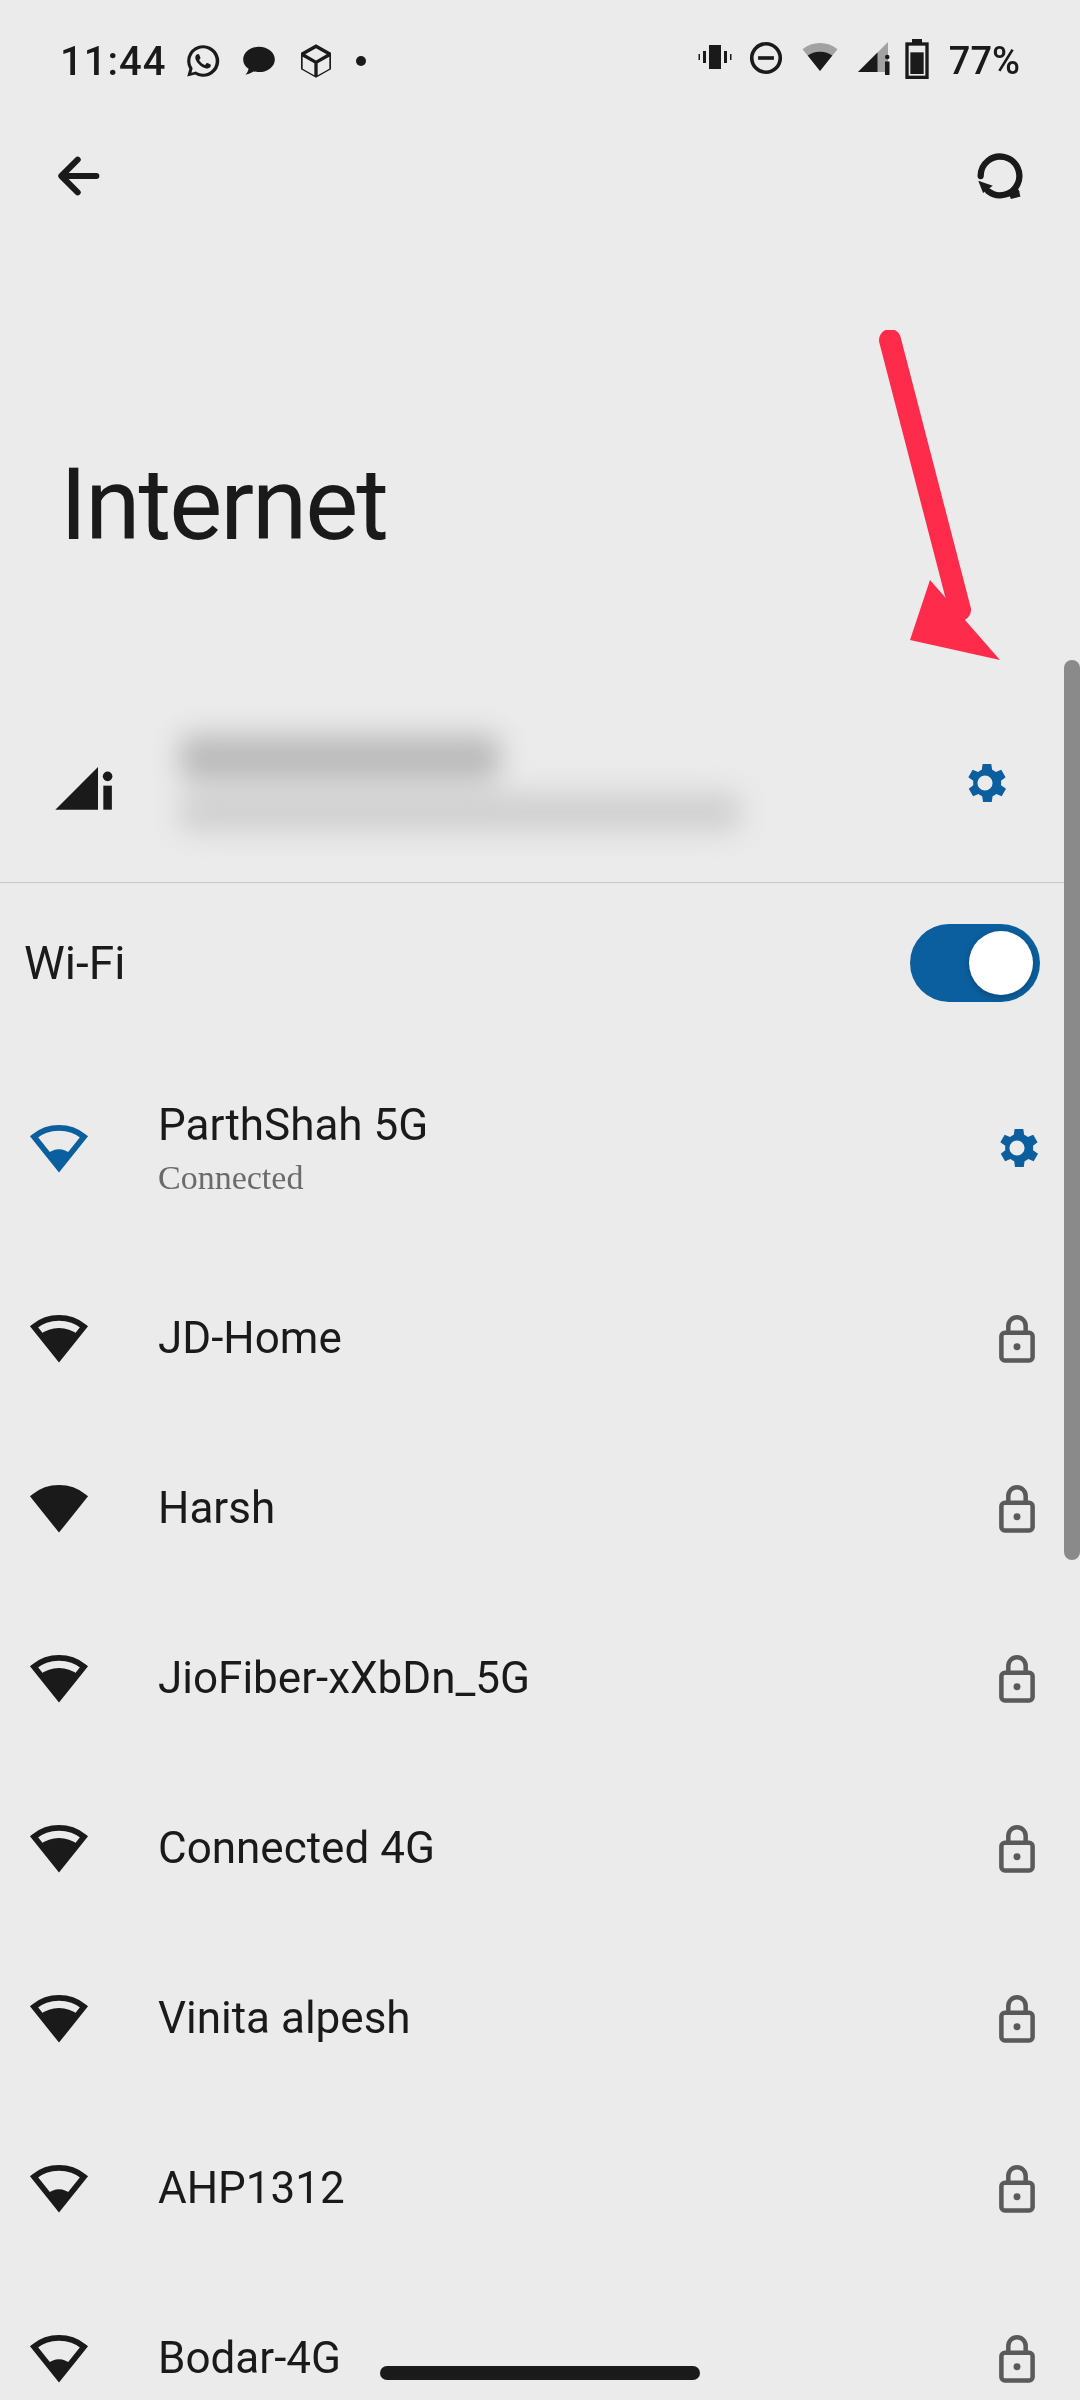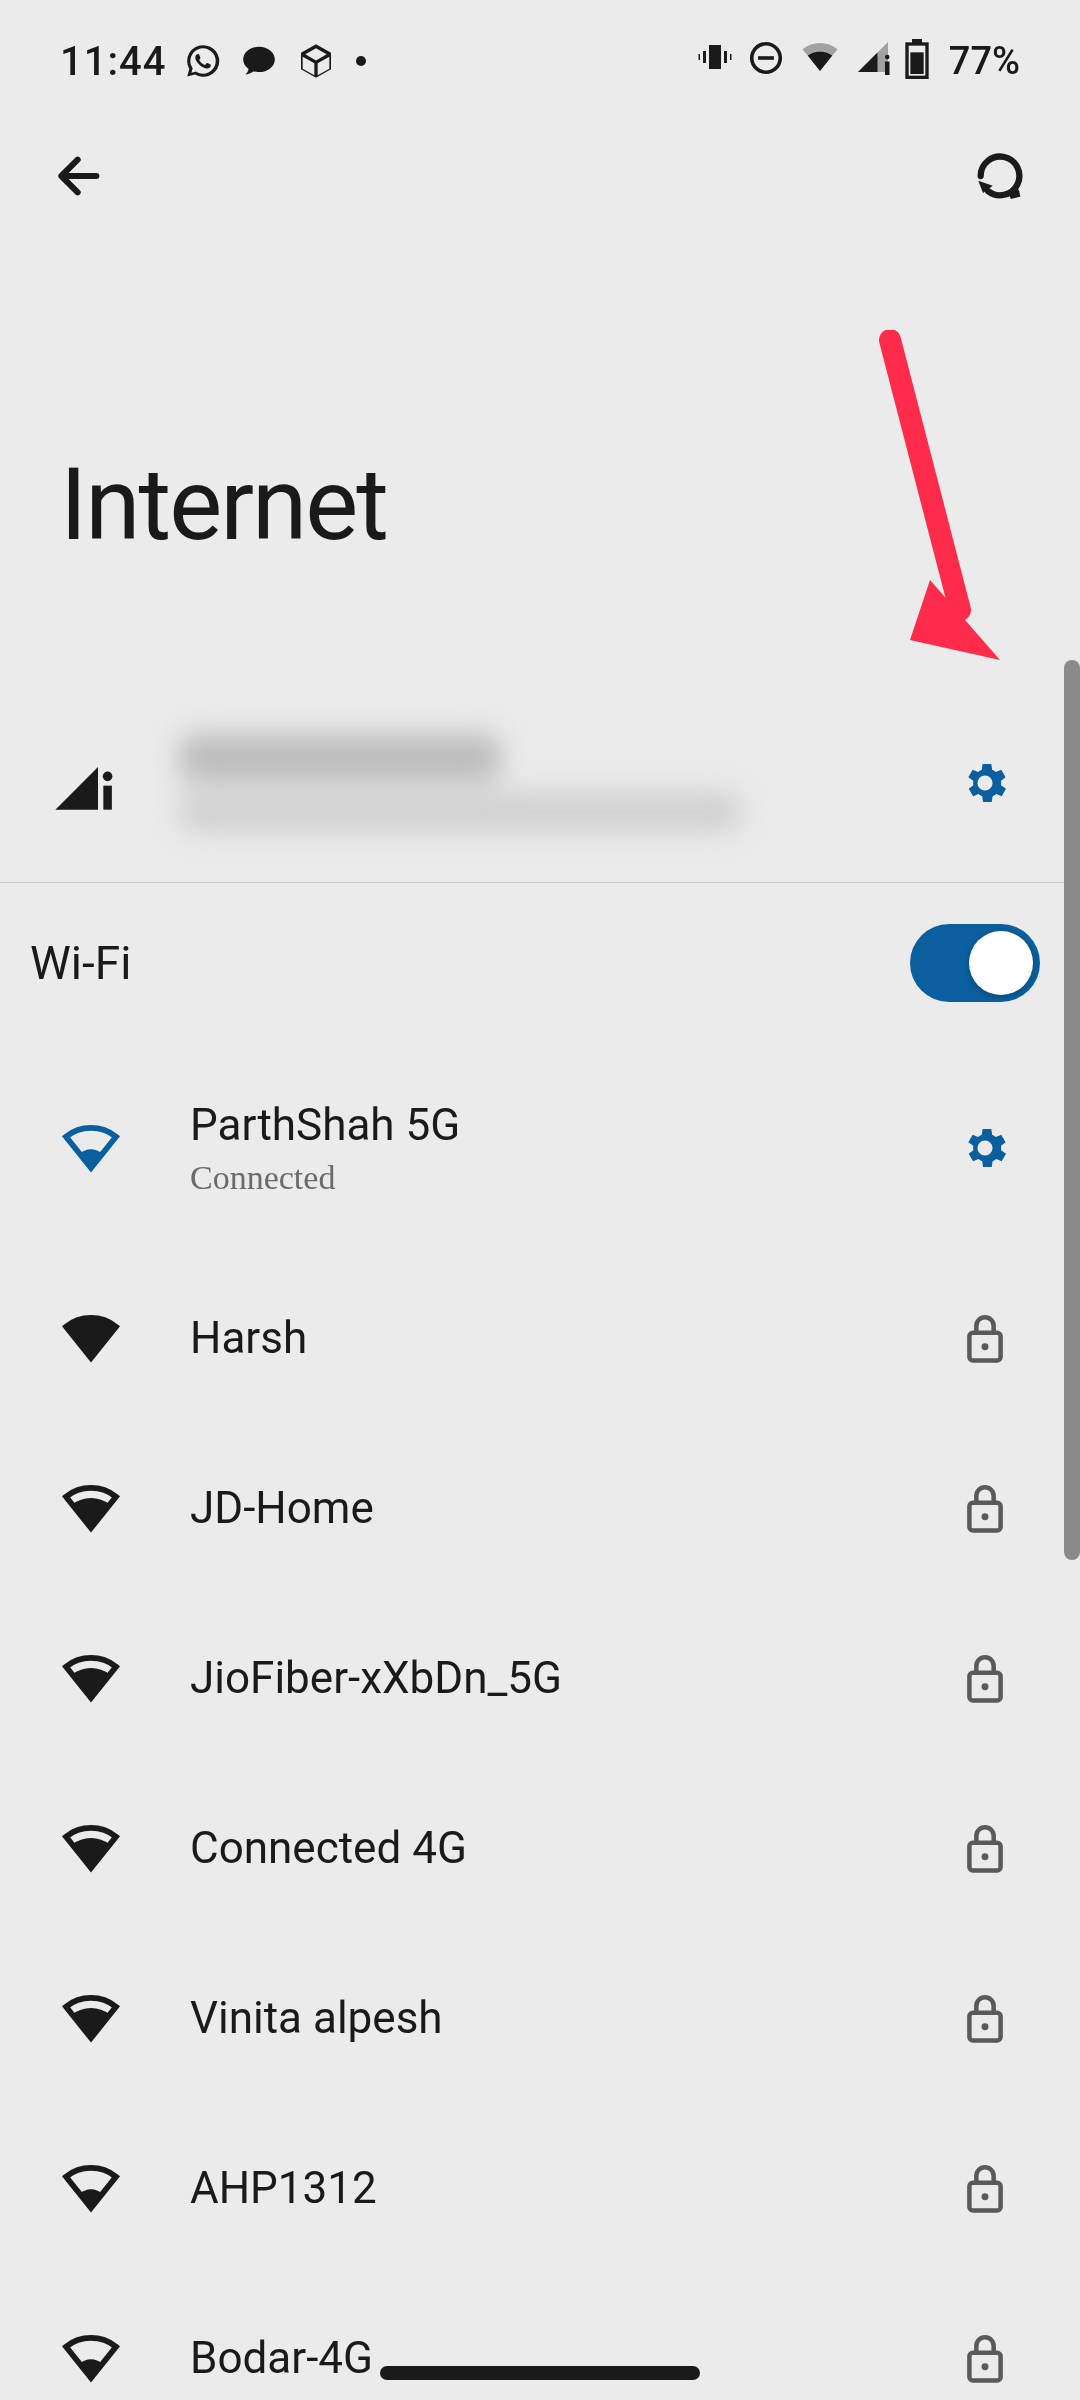--- a/index.html
+++ b/index.html
@@ -12,25 +12,25 @@
     .ic { display:inline-flex; align-items:center; justify-content:center; }
     .appbar { display:flex; justify-content:space-between; align-items:center; padding:40px 40px 0 40px; }
     .back { width:80px; height:80px; display:flex; align-items:center; justify-content:center; }
     .hact { width:80px; height:80px; display:flex; align-items:center; justify-content:center; }
     .title { font-size:100px; font-weight:400; padding:230px 8px 120px 60px; letter-spacing:-2px; }
     .mobile-row { height:200px; border-bottom:1px solid #c8c8c8; display:flex; align-items:center; padding-left:50px; padding-right:60px; }
     .mobile-icon { width:90px; display:flex; align-items:center; }
     .mobile-text { flex:1; display:flex; flex-direction:column; gap:12px; padding-left:40px; filter:blur(14px); }
     .mt1 { width:320px; height:46px; background:#bababa; border-radius:10px; }
     .mt2 { width:560px; height:38px; background:#cfcfcf; border-radius:10px; }
-    .wifi-toggle-row { height:160px; display:flex; align-items:center; justify-content:space-between; padding:0 40px 0 30px; }
+    .wifi-toggle-row { height:160px; display:flex; align-items:center; justify-content:space-between; padding:0 40px 0 24px; }
     .wifi-label { font-size:46px; font-weight:400; }
     .switch { width:130px; height:78px; background:#0b5f9e; border-radius:60px; position:relative; cursor:pointer; }
     .switch-thumb { width:64px; height:64px; background:#fff; border-radius:50%; position:absolute; top:7px; right:7px; box-shadow:0 2px 6px rgba(0,0,0,.25); }
-    .net-row { height:170px; display:flex; align-items:center; padding:0 60px; }
+    .net-row { height:170px; display:flex; align-items:center; padding:0 28px; }
     .net-icon { width:130px; display:flex; }
     .net-text { flex:1; display:flex; flex-direction:column; }
     .net-name { font-size:44px; font-weight:400; }
     .net-sub { font-size:34px; color:#6b6b6b; margin-top:8px;font-family:Liberation Serif, serif; }
     .net-right { width:70px; display:flex; justify-content:center; }
     .connected .net-row { height:210px; }
     .scrollbar { position:absolute; right:0; top:660px; width:16px; height:900px; background:#8a8a8a; border-radius:8px; }
     .arrow-annot { position:absolute; left:850px; top:330px; pointer-events:none; }
     .gesture-bar { position:absolute; bottom:20px; left:50%; transform:translateX(-50%); width:320px; height:14px; background:#1a1a1a; border-radius:10px; }
     .gear { stroke:none; }
@@ -161,43 +161,43 @@
       </svg>
     </div>
   </div>
 </div>
 
 <div id="networks-list">
     <div class="net-row">
       <div class="net-icon">
         <svg width="62" height="50" viewBox="0 0 24 20">
           <path fill="none" stroke="#1a1a1a" stroke-width="2.3" d="M2 5.5A16 16 0 0 1 12 2a16 16 0 0 1 10 3.5L12 18 2 5.5z"></path>
+          <path fill="#1a1a1a" d="M12 18l7.5-9.4A12 12 0 0 0 12 6a12 12 0 0 0-7.5 2.6L12 18z"></path>
+        </svg>
+      </div>
+      <div class="net-text">
+        <span class="net-name">JD-Home</span>
+      </div>
+      <div class="net-right">
+        <svg width="42" height="52" viewBox="0 0 24 30">
+          <rect x="3" y="12" width="18" height="16" rx="2" fill="none" stroke="#5a5a5a" stroke-width="2.6"></rect>
+          <path d="M7 12V8a5 5 0 0 1 10 0v4" fill="none" stroke="#5a5a5a" stroke-width="2.6"></path>
+          <circle cx="12" cy="20" r="2" fill="#5a5a5a"></circle>
+        </svg>
+      </div>
+    </div>
+    <div class="net-row">
+      <div class="net-icon">
+        <svg width="62" height="50" viewBox="0 0 24 20">
+          <path fill="none" stroke="#1a1a1a" stroke-width="2.3" d="M2 5.5A16 16 0 0 1 12 2a16 16 0 0 1 10 3.5L12 18 2 5.5z"></path>
           <path fill="#1a1a1a" d="M12 18l10-12.5A16 16 0 0 0 12 2 16 16 0 0 0 2 5.5L12 18z"></path>
         </svg>
       </div>
       <div class="net-text">
         <span class="net-name">Harsh</span>
-      </div>
-      <div class="net-right">
-        <svg width="42" height="52" viewBox="0 0 24 30">
-          <rect x="3" y="12" width="18" height="16" rx="2" fill="none" stroke="#5a5a5a" stroke-width="2.6"></rect>
-          <path d="M7 12V8a5 5 0 0 1 10 0v4" fill="none" stroke="#5a5a5a" stroke-width="2.6"></path>
-          <circle cx="12" cy="20" r="2" fill="#5a5a5a"></circle>
-        </svg>
-      </div>
-    </div>
-    <div class="net-row">
-      <div class="net-icon">
-        <svg width="62" height="50" viewBox="0 0 24 20">
-          <path fill="none" stroke="#1a1a1a" stroke-width="2.3" d="M2 5.5A16 16 0 0 1 12 2a16 16 0 0 1 10 3.5L12 18 2 5.5z"></path>
-          <path fill="#1a1a1a" d="M12 18l7.5-9.4A12 12 0 0 0 12 6a12 12 0 0 0-7.5 2.6L12 18z"></path>
-        </svg>
-      </div>
-      <div class="net-text">
-        <span class="net-name">JD-Home</span>
       </div>
       <div class="net-right">
         <svg width="42" height="52" viewBox="0 0 24 30">
           <rect x="3" y="12" width="18" height="16" rx="2" fill="none" stroke="#5a5a5a" stroke-width="2.6"></rect>
           <path d="M7 12V8a5 5 0 0 1 10 0v4" fill="none" stroke="#5a5a5a" stroke-width="2.6"></path>
           <circle cx="12" cy="20" r="2" fill="#5a5a5a"></circle>
         </svg>
       </div>
     </div>
     <div class="net-row">

